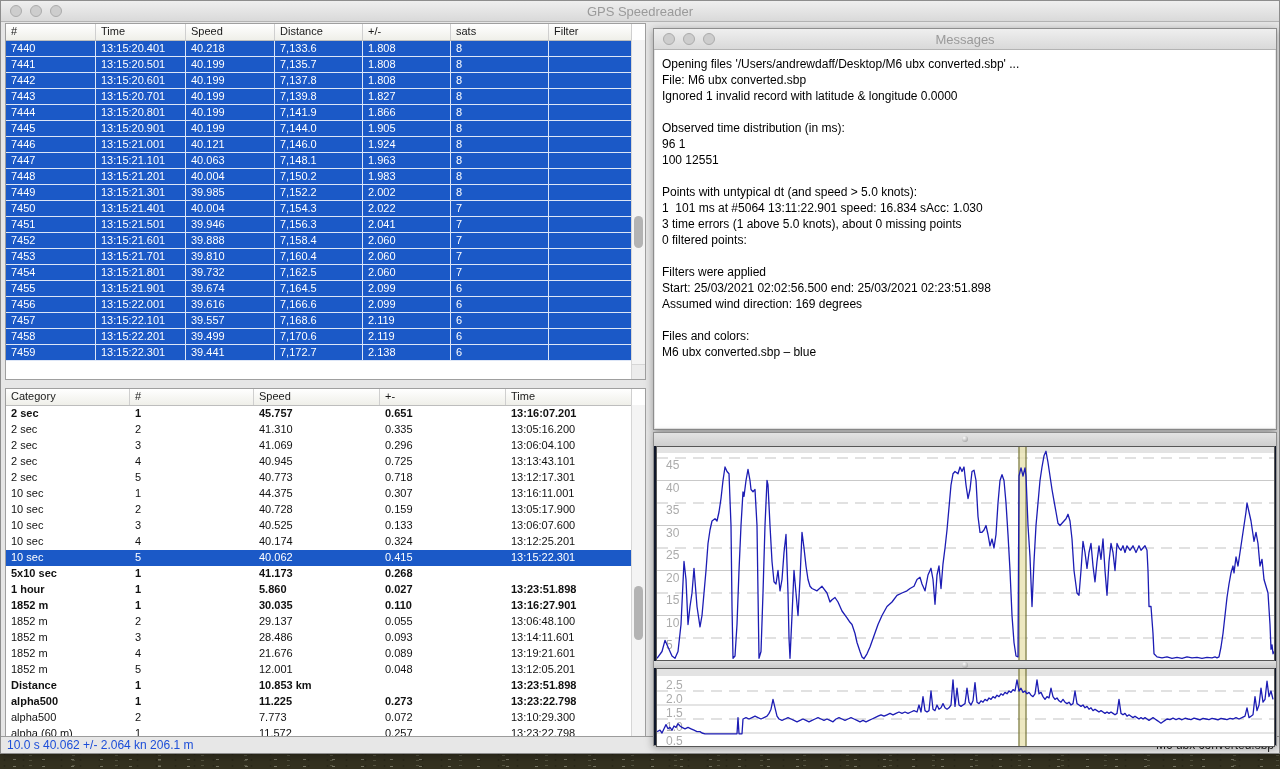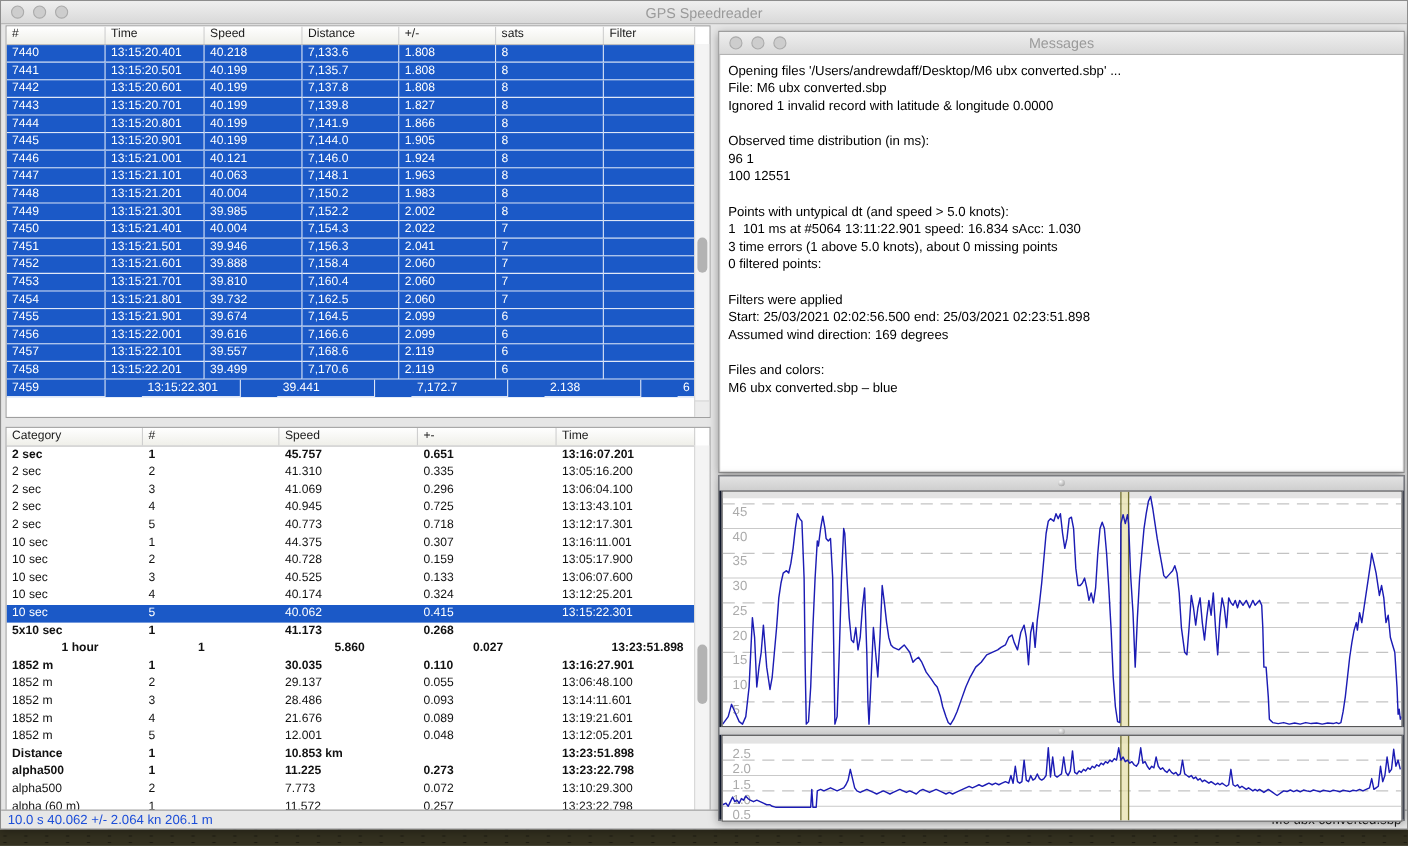--- a/index.html
+++ b/index.html
@@ -240,21 +240,21 @@
         </div>
         <div class="trow" style="grid-template-columns: 90px 90px 89px 88px 88px 98px auto;">
           <div class="tc">7458</div>
           <div class="tc">13:15:22.201</div>
           <div class="tc">39.499</div>
           <div class="tc">7,170.6</div>
           <div class="tc">2.119</div>
           <div class="tc">6</div>
           <div class="tc"></div>
         </div>
-        <div class="trow" style="grid-template-columns: 90px 90px 89px 88px 88px 98px auto; gap: 33px;">
+        <div class="trow" style="grid-template-columns: 90px 90px 89px 88px 88px 98px auto;">
           <div class="tc">7459</div>
           <div class="tc">13:15:22.301</div>
           <div class="tc">39.441</div>
           <div class="tc">7,172.7</div>
           <div class="tc">2.138</div>
           <div class="tc">6</div>
           <div class="tc"></div>
         </div>
       </div>
     <div class="vsb">
@@ -342,21 +342,21 @@
           <div class="tc">0.415</div>
           <div class="tc">13:15:22.301</div>
         </div>
         <div class="trow bold" style="grid-template-columns: 124px 124px 126px 126px auto;">
           <div class="tc">5x10 sec</div>
           <div class="tc">1</div>
           <div class="tc">41.173</div>
           <div class="tc">0.268</div>
           <div class="tc"></div>
         </div>
-        <div class="trow bold" style="grid-template-columns: 124px 124px 126px 126px auto; padding-left: 45px;">
+        <div class="trow bold" style="grid-template-columns: 124px 124px 126px 126px auto;">
           <div class="tc">1 hour</div>
           <div class="tc">1</div>
           <div class="tc">5.860</div>
           <div class="tc">0.027</div>
           <div class="tc">13:23:51.898</div>
         </div>
         <div class="trow bold" style="grid-template-columns: 124px 124px 126px 126px auto;">
           <div class="tc">1852 m</div>
           <div class="tc">1</div>
           <div class="tc">30.035</div>

